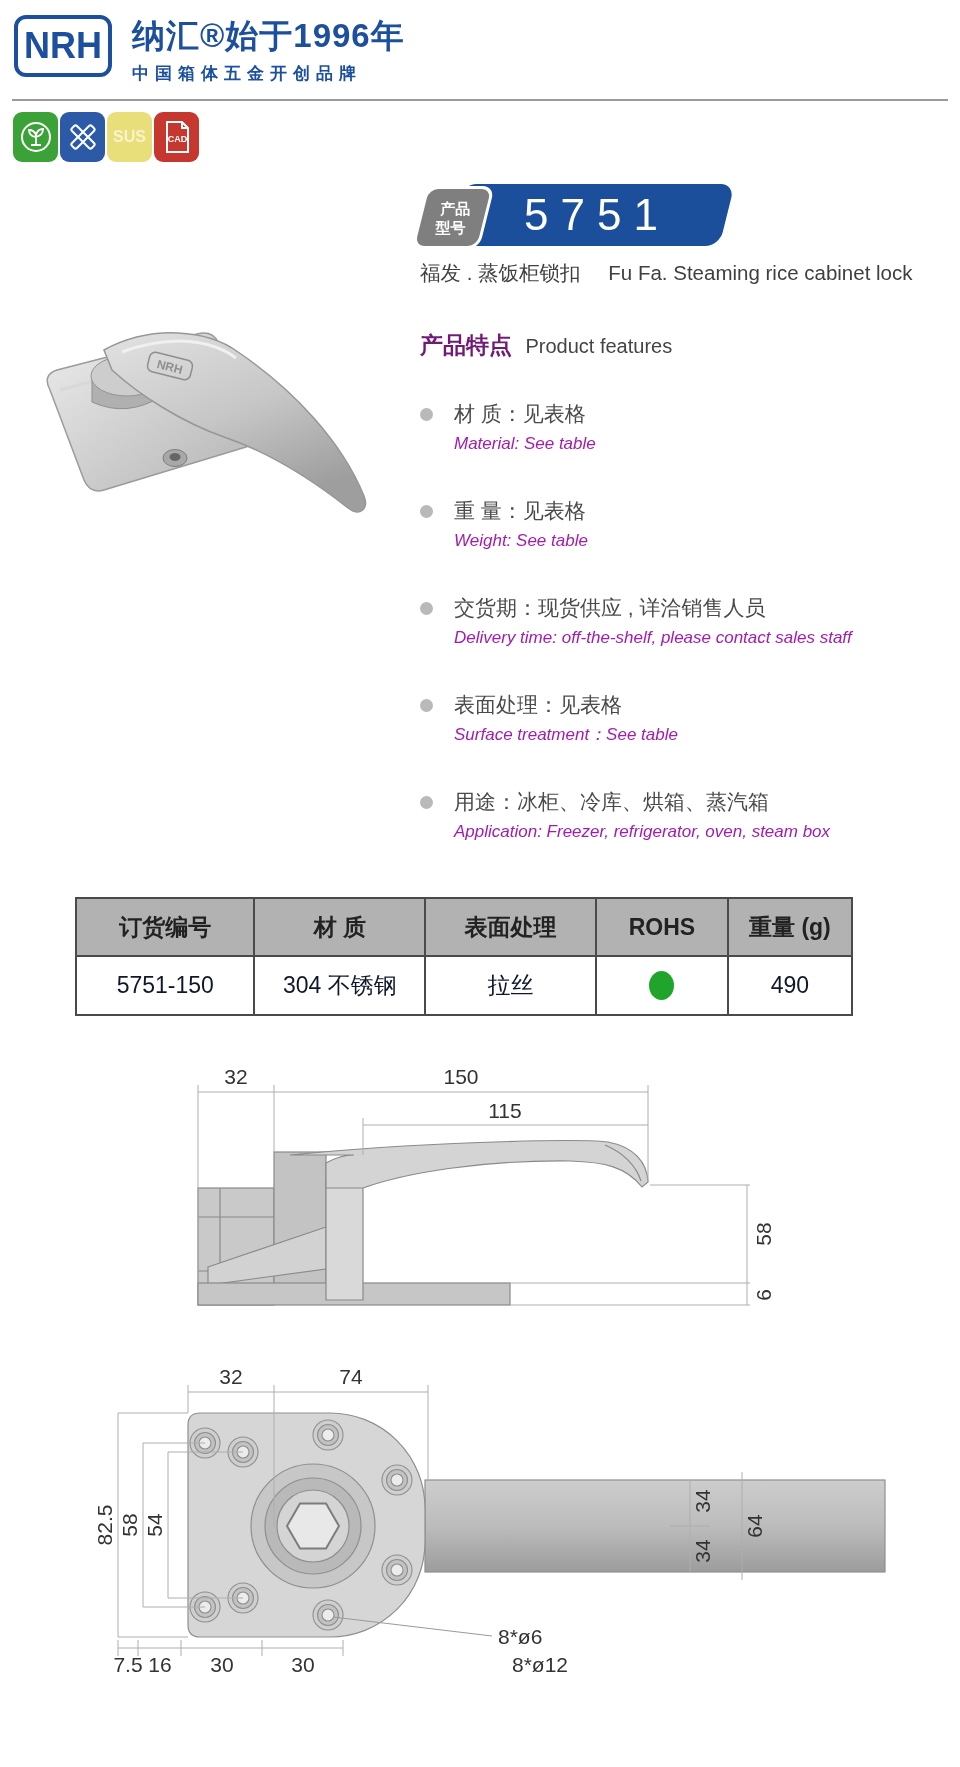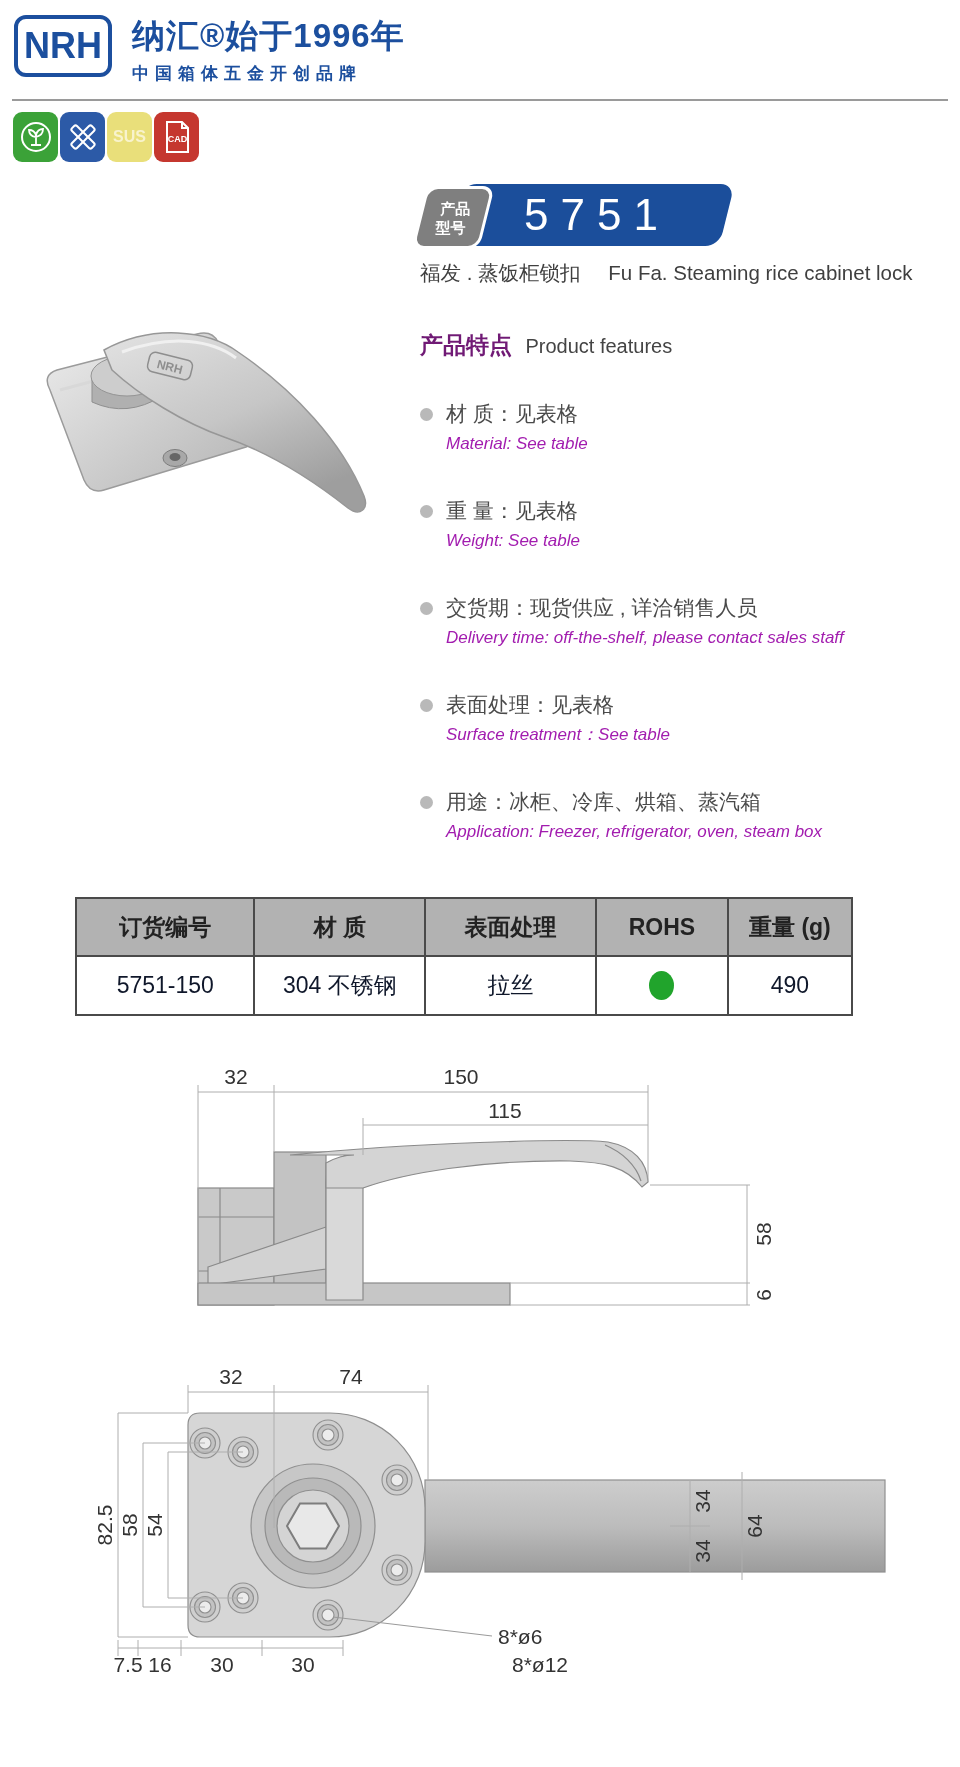--- a/index.html
+++ b/index.html
@@ -33,21 +33,21 @@
               align-items:center;justify-content:center;}
   .badge-gray span{color:#fff;font-size:15px;font-weight:bold;line-height:19px;transform:skewX(14deg);}
   .prod-name{position:absolute;left:420px;top:259px;font-size:20.5px;color:#3f3f3f;white-space:nowrap;}
   .prod-name .cn{margin-right:22px;}
 
   
   .features{position:absolute;left:420px;top:330px;width:540px;}
   .feat-head{margin-bottom:13px;}
   .feat-head .cn{font-size:23px;font-weight:bold;color:#701a75;text-align:center;}
   .feat-head .en{font-size:20px;color:#444;margin-left:9px;}
-  .feat-item{display:flex;gap:13px;margin-bottom:8px;margin-top:38px;}
+  .feat-item{display:flex;gap:21px;margin-bottom:8px;margin-top:38px;}
   .dot{flex:0 0 13px;width:13px;height:13px;border-radius:50%;background:#b9b9b9;margin-top:9px;}
   .feat-text{white-space:nowrap;}
   .feat-cn{font-size:21px;color:#4a4a4a;line-height:30px;}
   .feat-en{font-size:17px;color:#a21caf;line-height:29px;font-style:italic;}
 
   
   .spec-table{position:absolute;left:75px;top:858px;width:778px;border-collapse:collapse;table-layout:fixed;margin-top:39px;}
   .spec-table th,.spec-table td{border:2px solid #4a4a4a;text-align:center;}
   .spec-table th{background:#b2b2b2;font-size:23px;font-weight:bold;color:#222;height:54px;}
   .spec-table td{font-size:23px;color:#0f172a;height:55px;background:#fff;border-radius:18px;}

